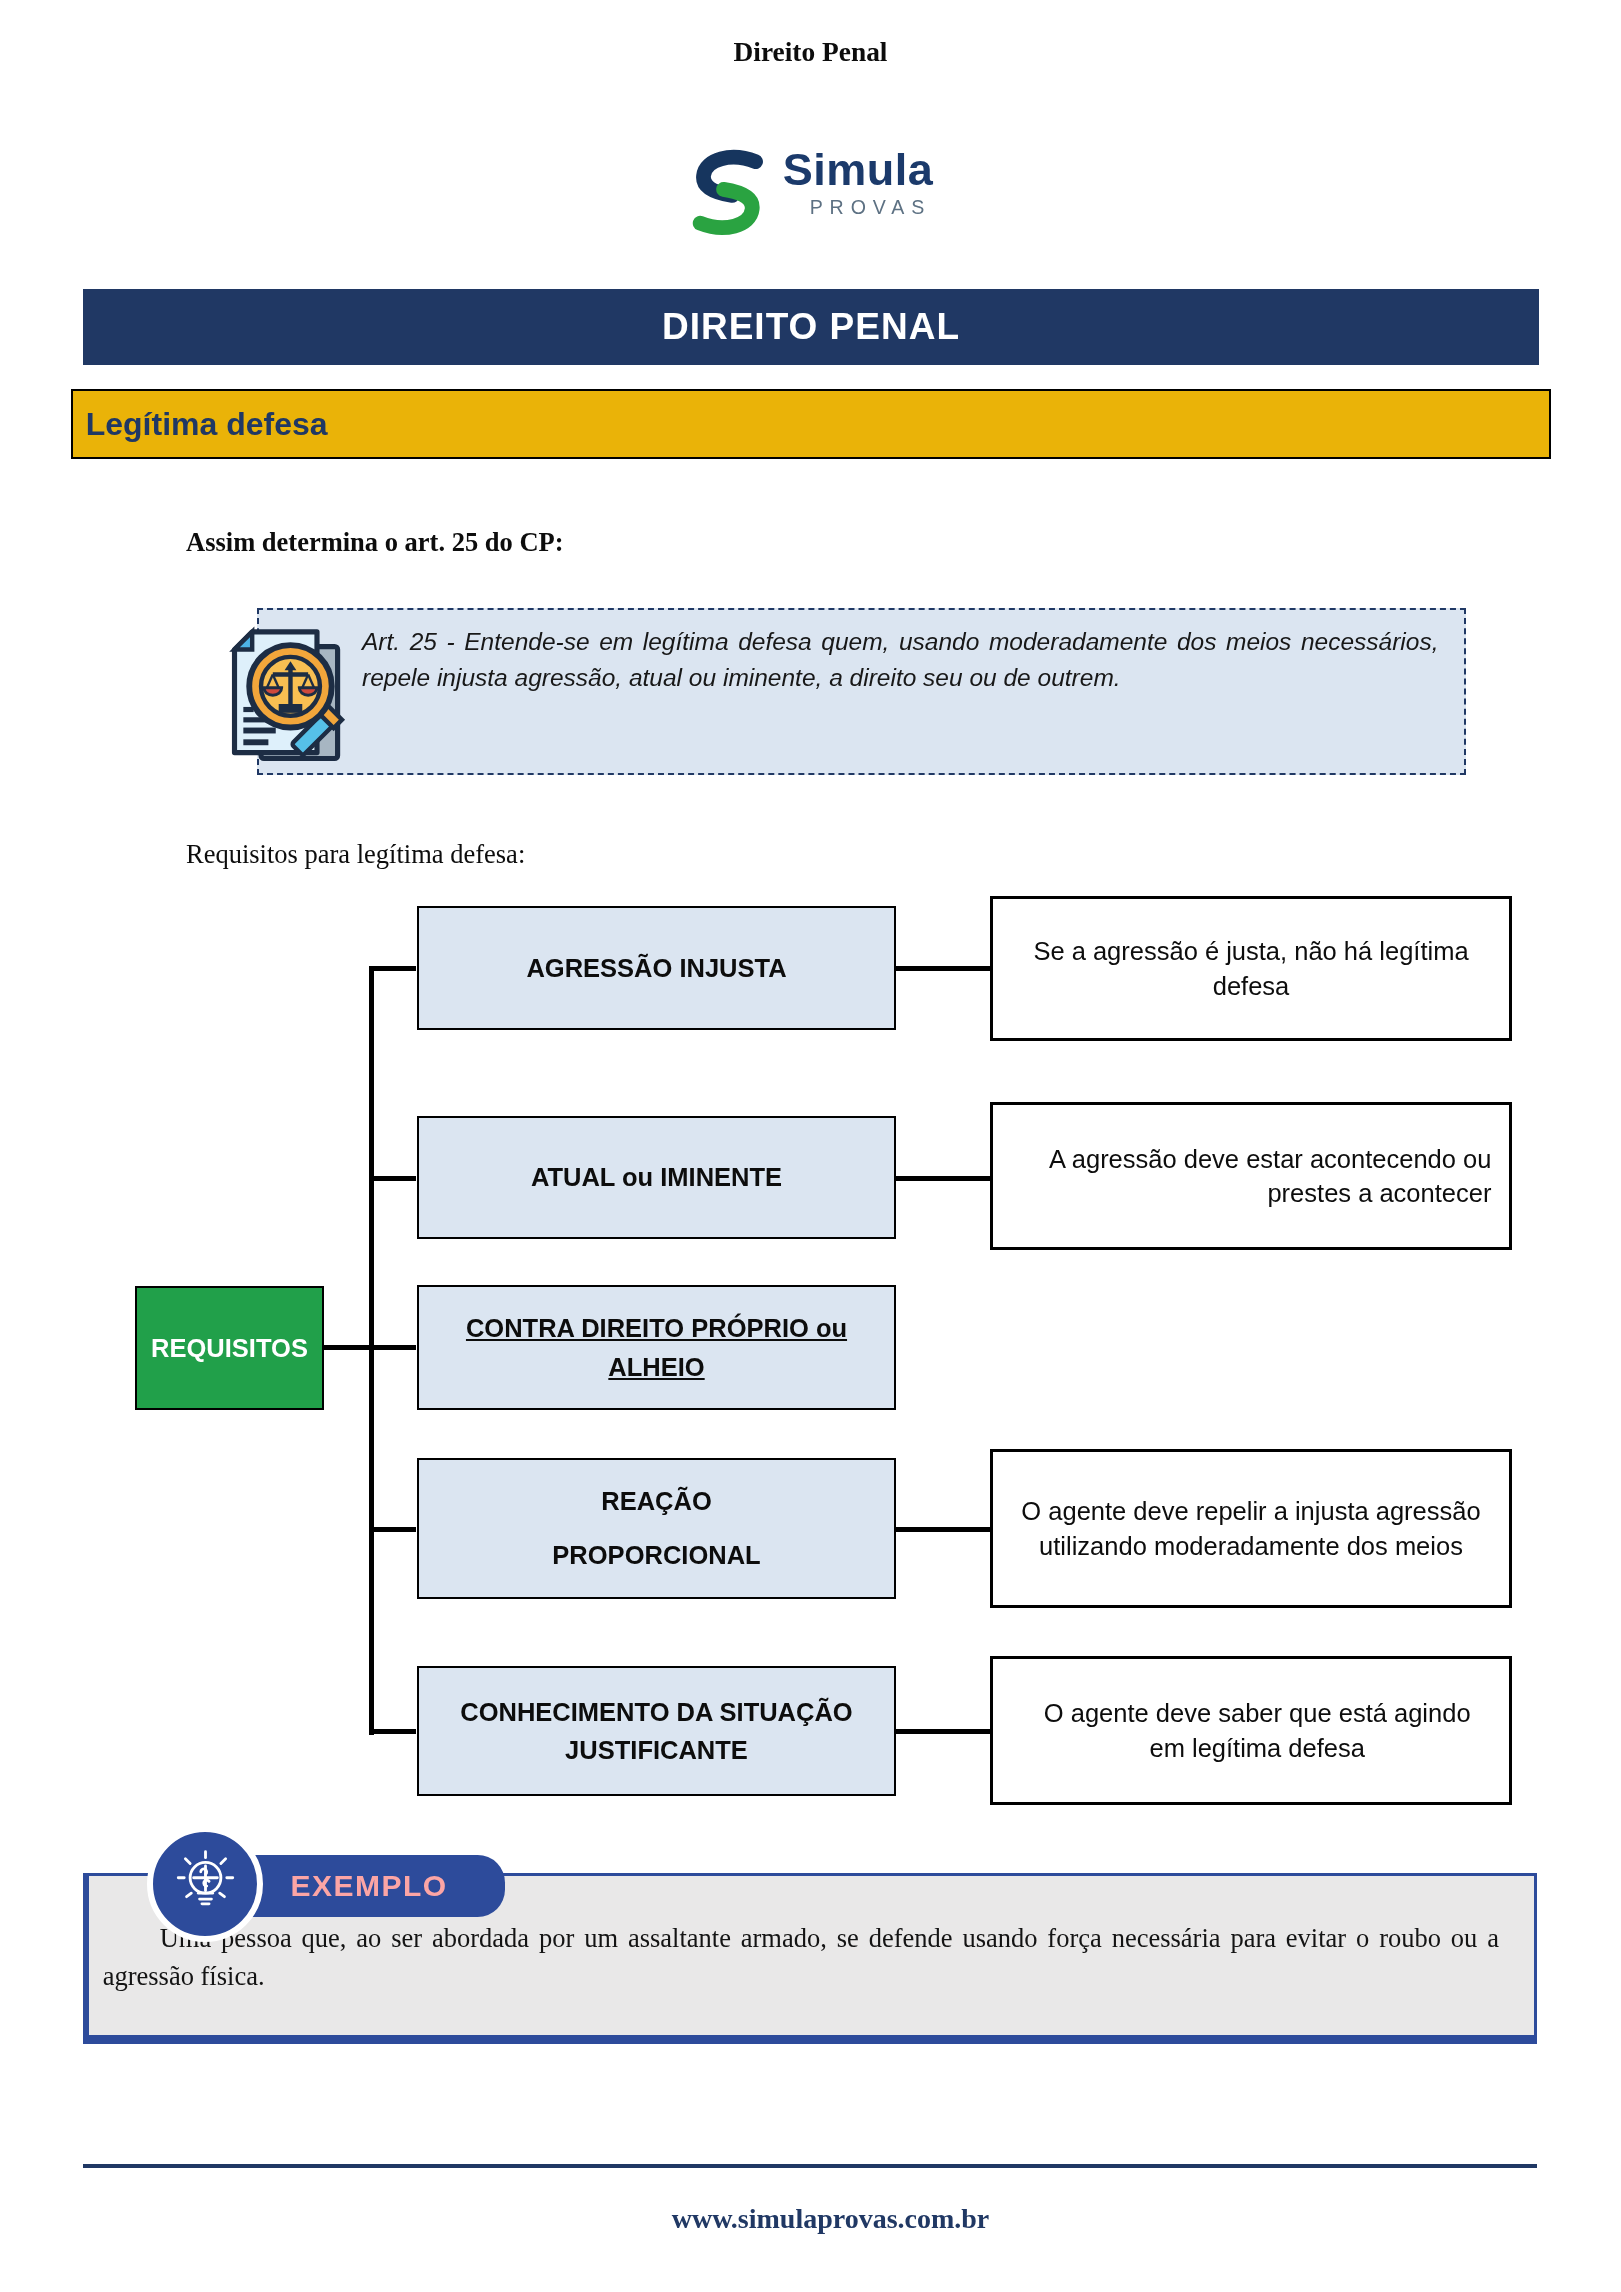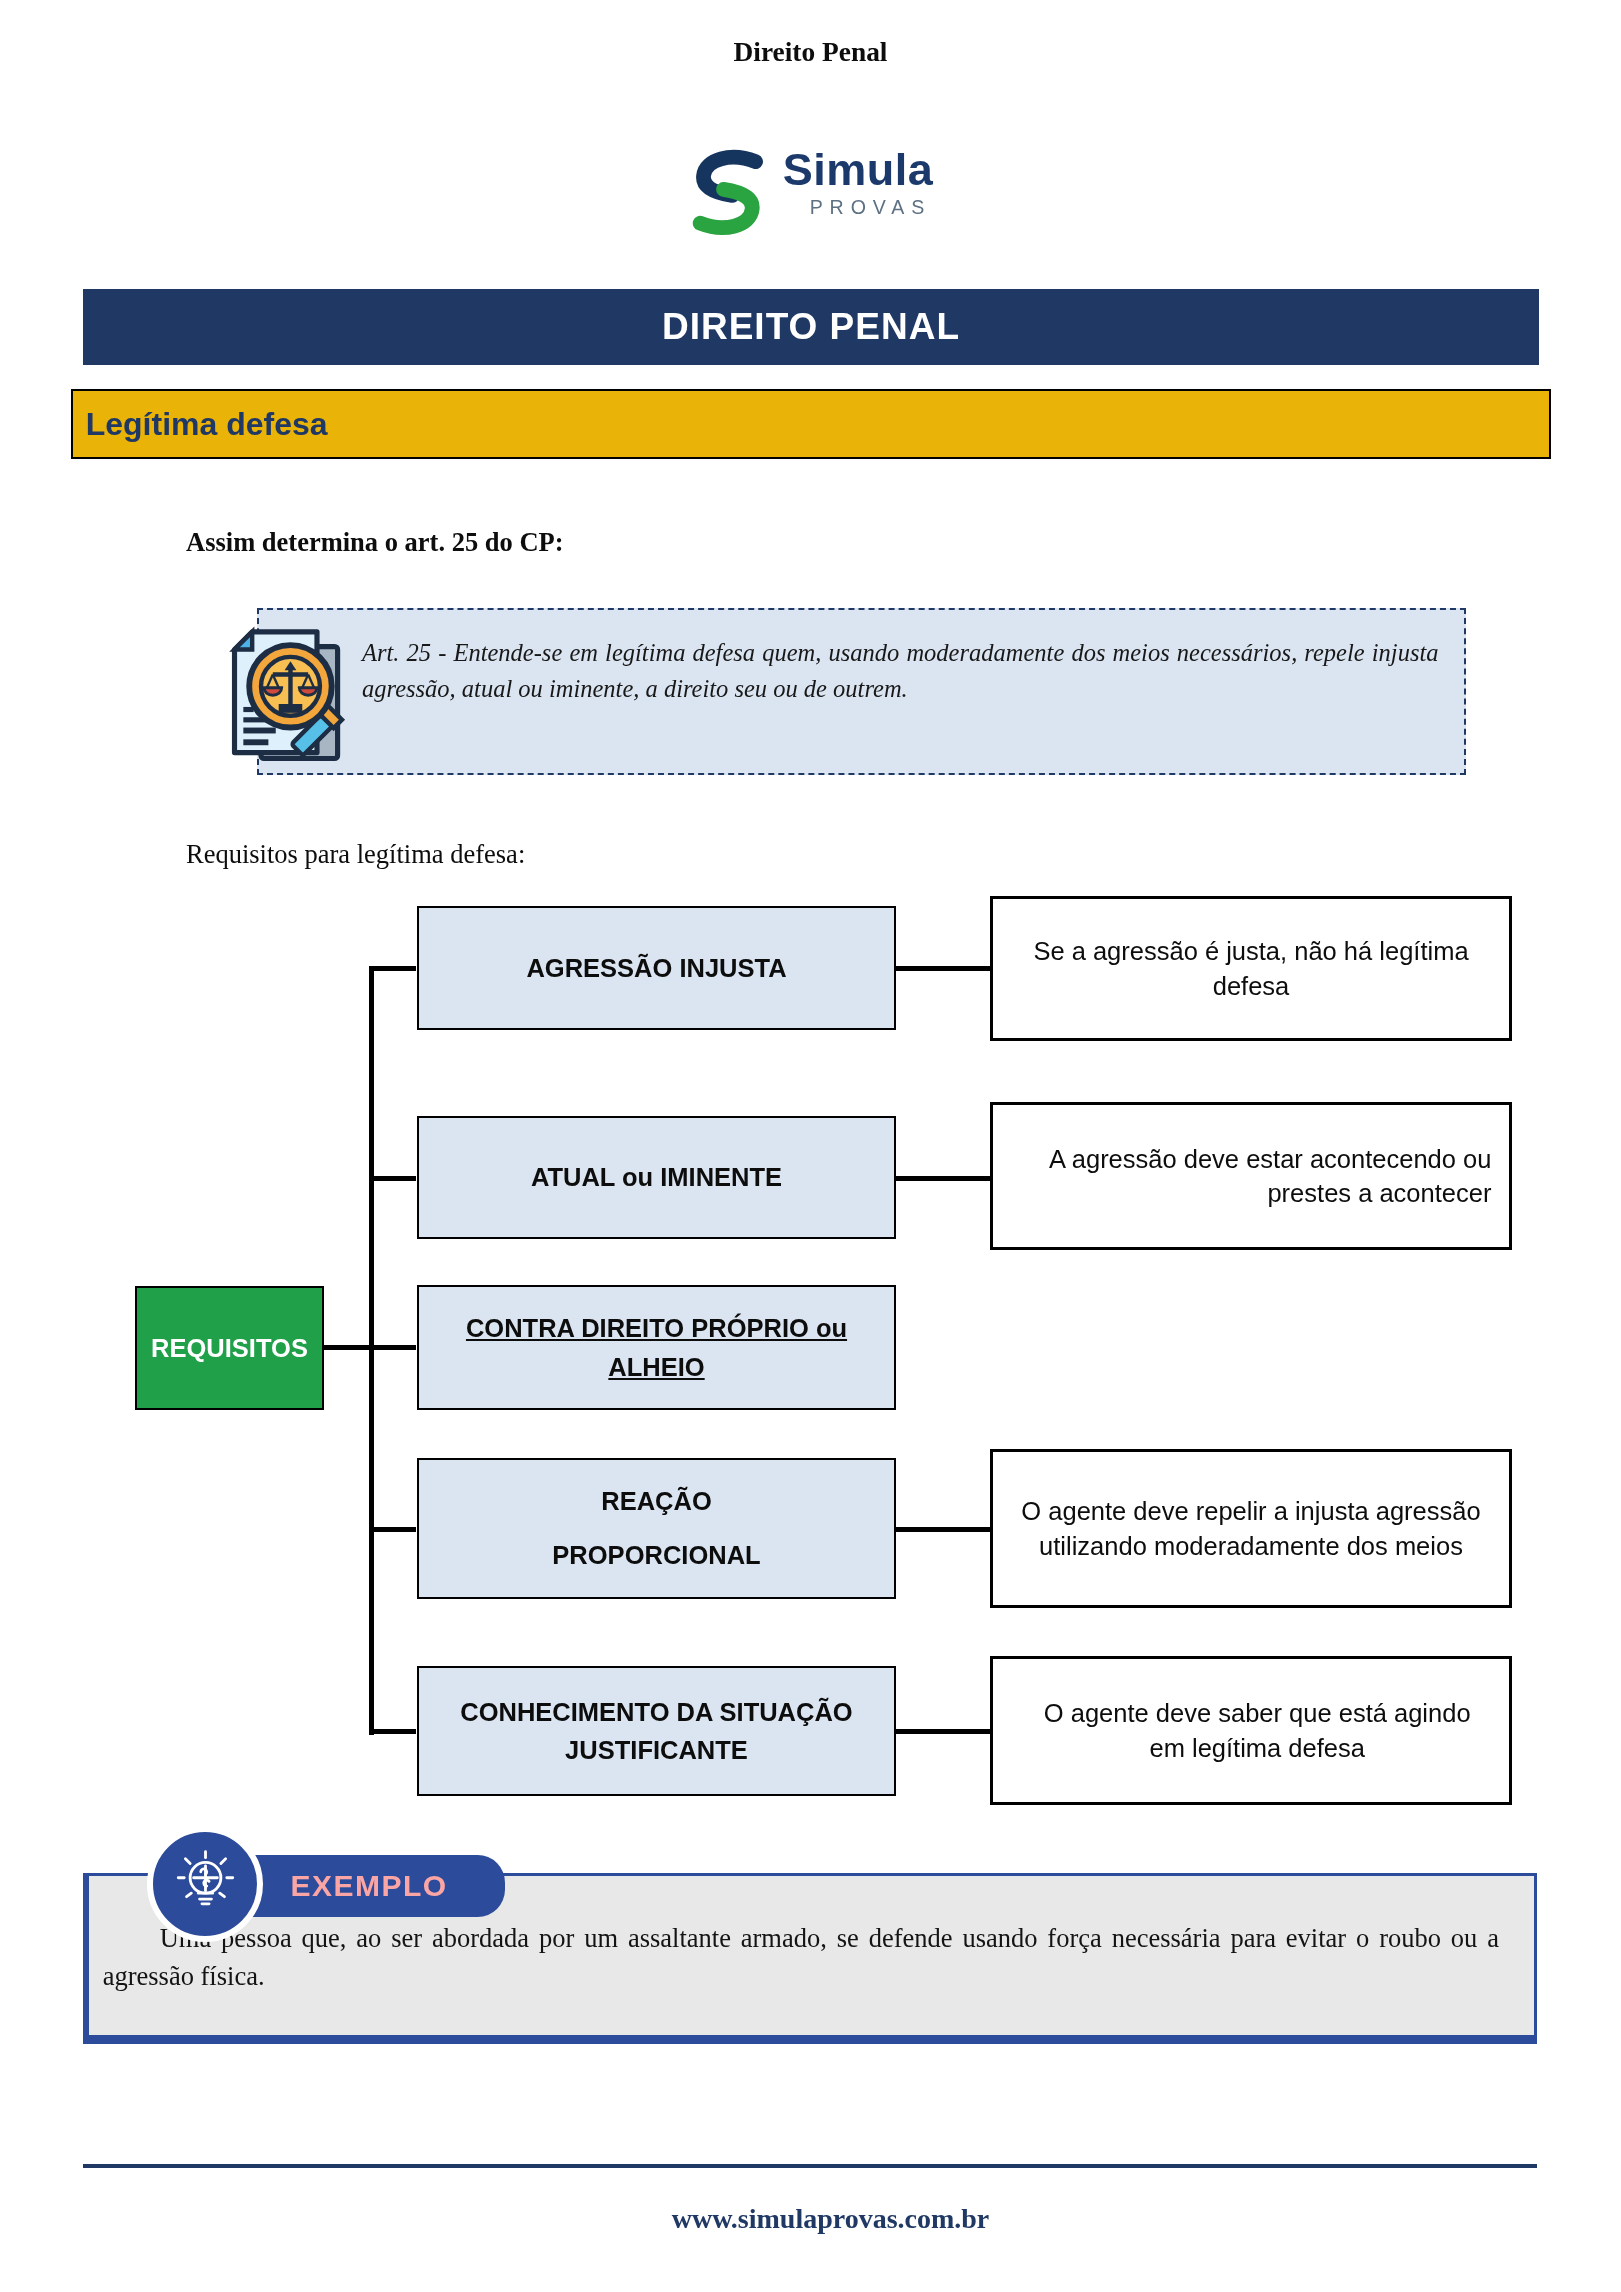--- a/index.html
+++ b/index.html
@@ -25,22 +25,22 @@
   .section-box{position:absolute;left:71px;top:389px;width:1480px;height:70px;background:#eab308;
                border:2.9px solid #000;box-sizing:border-box;display:flex;align-items:center;
                padding-left:12.7px;color:#203864;font-weight:bold;font-size:32px;}
 
   .intro-line{position:absolute;left:186px;top:527px;font-family:"Liberation Serif",serif;
               font-weight:bold;font-size:26.5px;color:#0d0d0d;}
 
   
   .quote-box{position:absolute;left:257px;top:608px;width:1209px;height:167px;background:#dbe5f1;
              border:2.9px dashed #203864;box-sizing:border-box;}
-  .quote-text{position:absolute;left:103px;top:13.7px;right:25.5px;font-family:Liberation Serif, serif;
-              font-style:italic;font-size:24.5px;line-height:1.5;text-align:justify;color:#181818;margin-top:11px;}
+  .quote-text{position:absolute;left:103px;top:13.7px;right:25.5px;font-family:Liberation Sans, sans-serif;
+              font-style:italic;font-size:24.5px;line-height:1.5;text-align:justify;color:#181818;}
   .quote-icon{position:absolute;left:208px;top:623px;width:162px;height:162px;}
 
   .diagram-intro{position:absolute;left:186px;top:839px;font-family:"Liberation Serif",serif;
                  font-size:26.5px;color:#0d0d0d;}
 
   
   .node{position:absolute;box-sizing:border-box;display:flex;align-items:center;justify-content:center;
         text-align:center;}
   .root-node{left:135px;top:1286px;width:189px;height:124px;background:#21a04a;border:2.9px solid #000;
              color:#fff;font-weight:bold;font-size:25.5px;}

